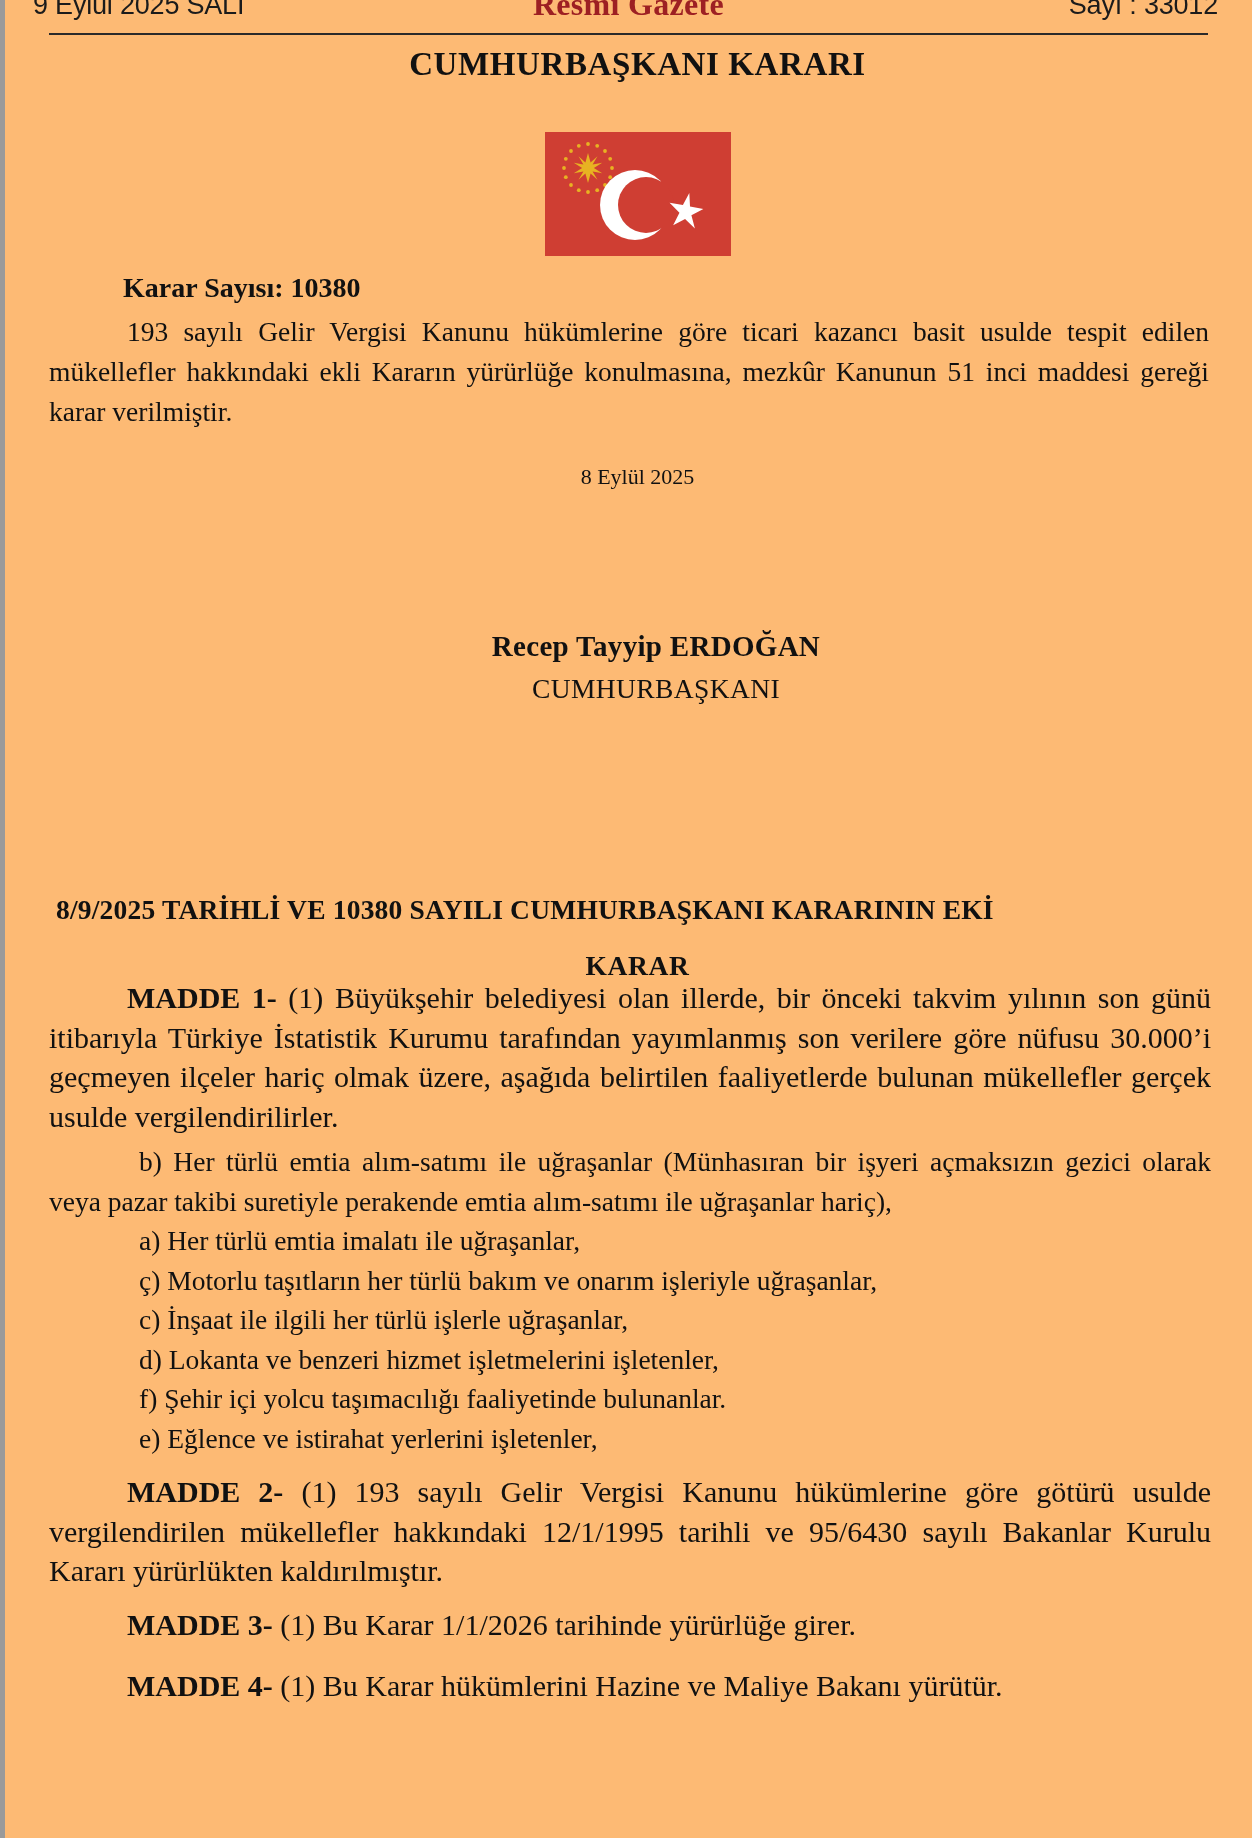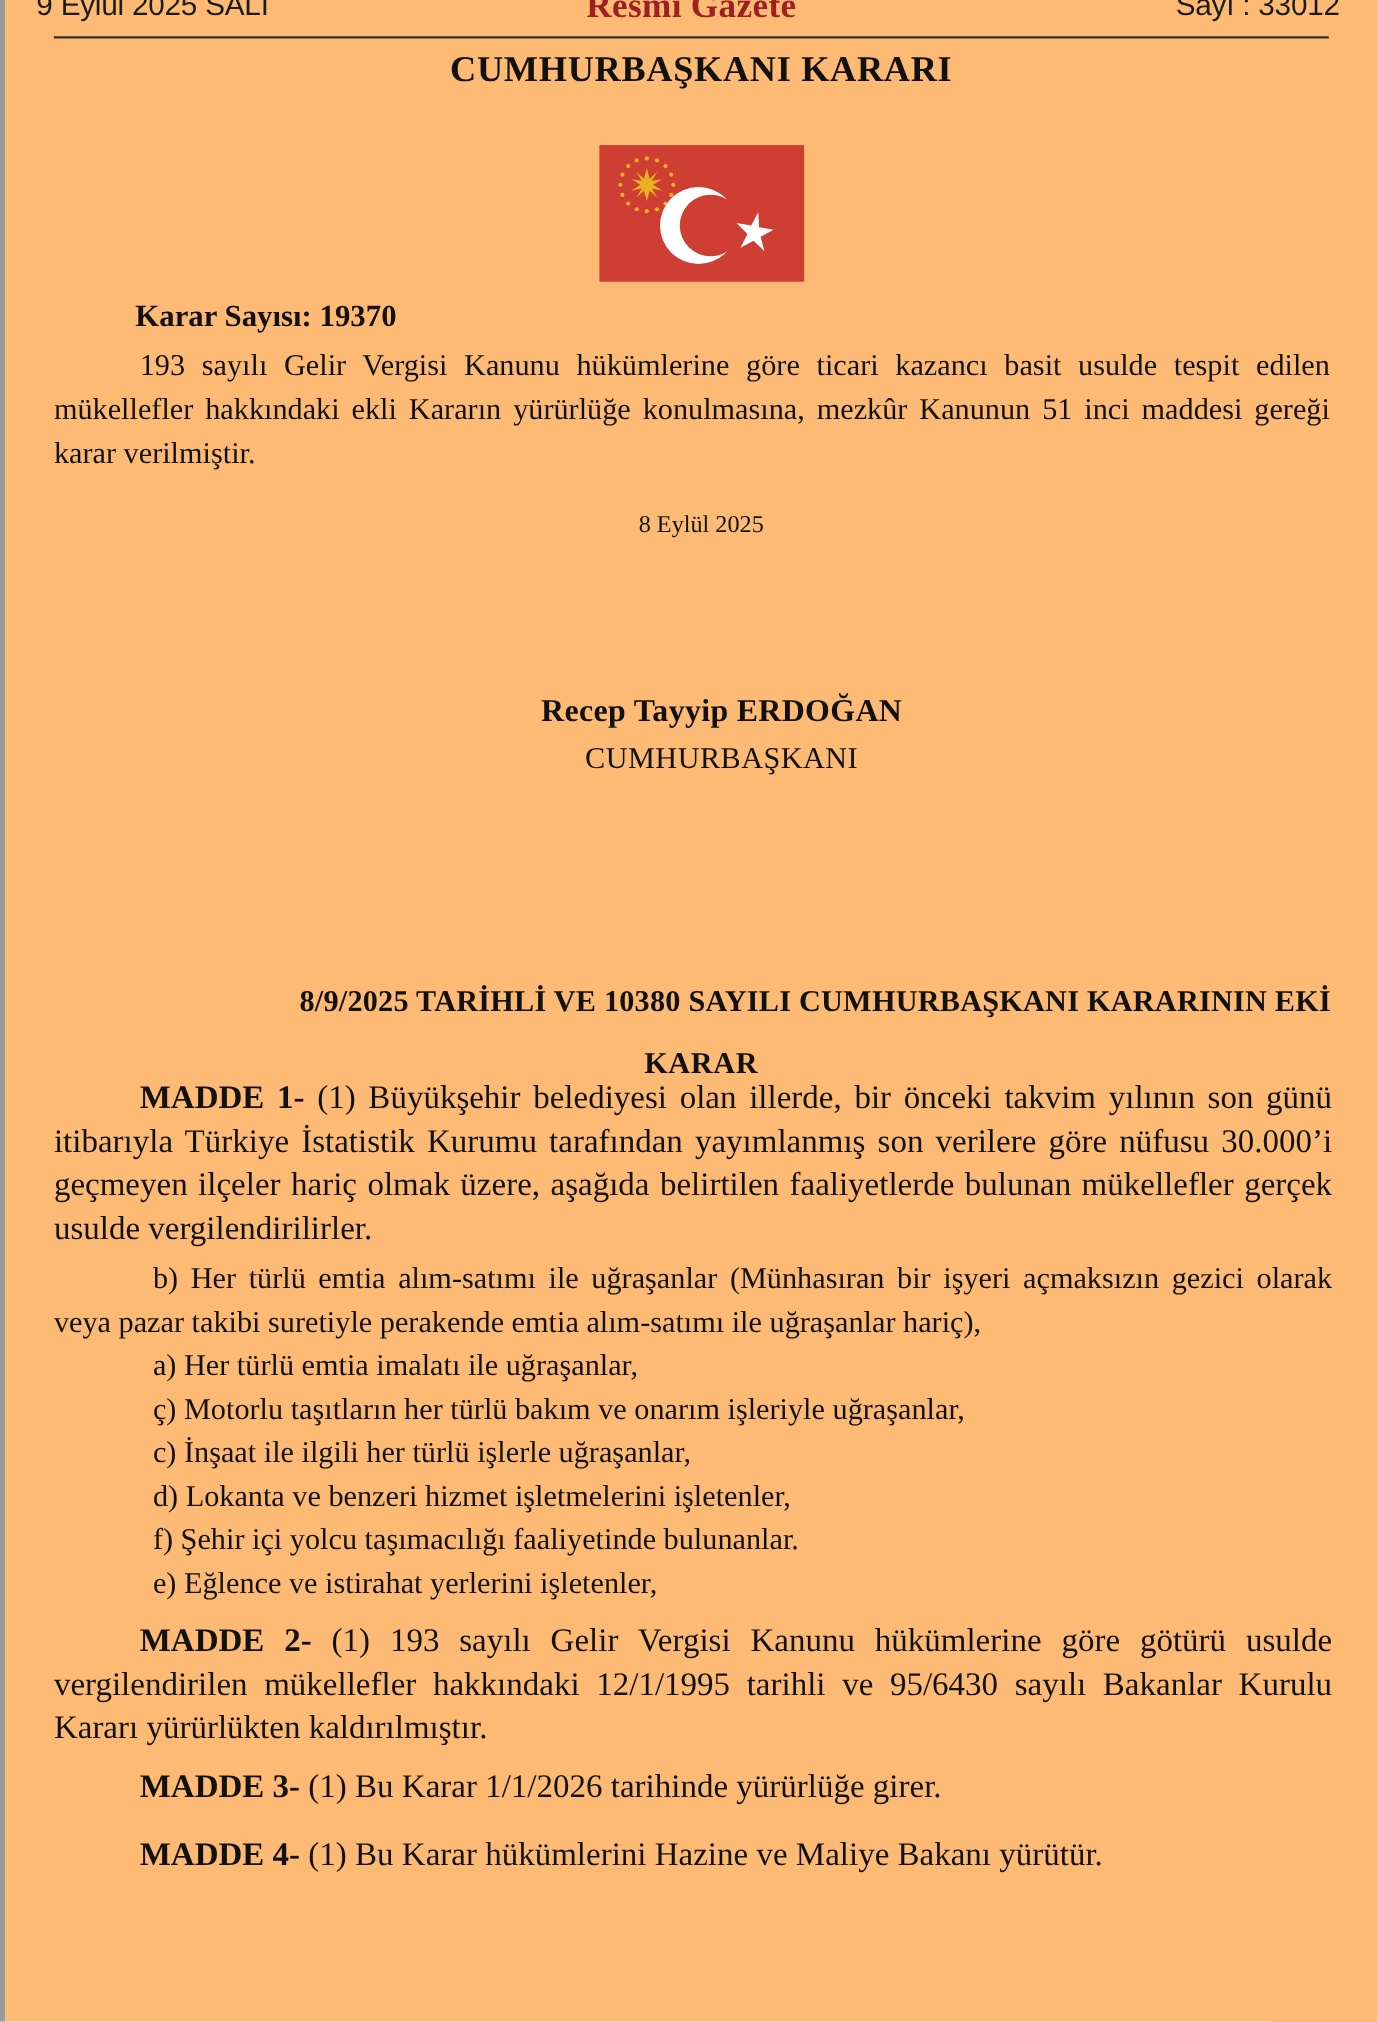--- a/index.html
+++ b/index.html
@@ -165,21 +165,21 @@
     font-size: 27.5px;
     letter-spacing: 0.4px;
   }
 
   
   .annex-head {
     position: absolute;
     left: 51px;
     right: 60px;
     top: 888px;
-    text-align: right;
+    text-align: left;
     font-weight: bold;
     font-size: 27.5px;
     line-height: 44px;
     letter-spacing: 0.2px;
   }
   .annex-sub {
     position: absolute;
     left: 0;
     right: 0;
     top: 950px;
@@ -268,21 +268,21 @@
         </g>
 
         <circle cx="90" cy="73" r="35" fill="#ffffff"></circle>
         <circle cx="101" cy="73" r="28" fill="#cf3e33"></circle>
 
         <path d="M139,73 L147.2,62.1 L145.8,75.6 L158.6,80 L145.8,84.4 L147.2,97.9 L139,87 L126.2,91.4 L134.4,80 L126.2,68.6 Z" transform="rotate(-9 139 80)" fill="#ffffff"></path>
       </svg>
     </div>
   </div>
 
-  <div class="karar-no">Karar Sayısı: 19370</div>
+  <div class="karar-no">Karar Sayısı: 10380</div>
 
   <div class="intro">193 sayılı Gelir Vergisi Kanunu hükümlerine göre ticari kazancı basit usulde tespit edilen mükellefler hakkındaki ekli Kararın yürürlüğe konulmasına, mezkûr Kanunun 51 inci maddesi gereği karar verilmiştir.</div>
 
   <div class="date-line">8 Eylül 2025</div>
 
   <div class="sign-block">
     <div class="sign-name">Recep Tayyip ERDOĞAN</div>
     <div class="sign-role">CUMHURBAŞKANI</div>
   </div>
 

